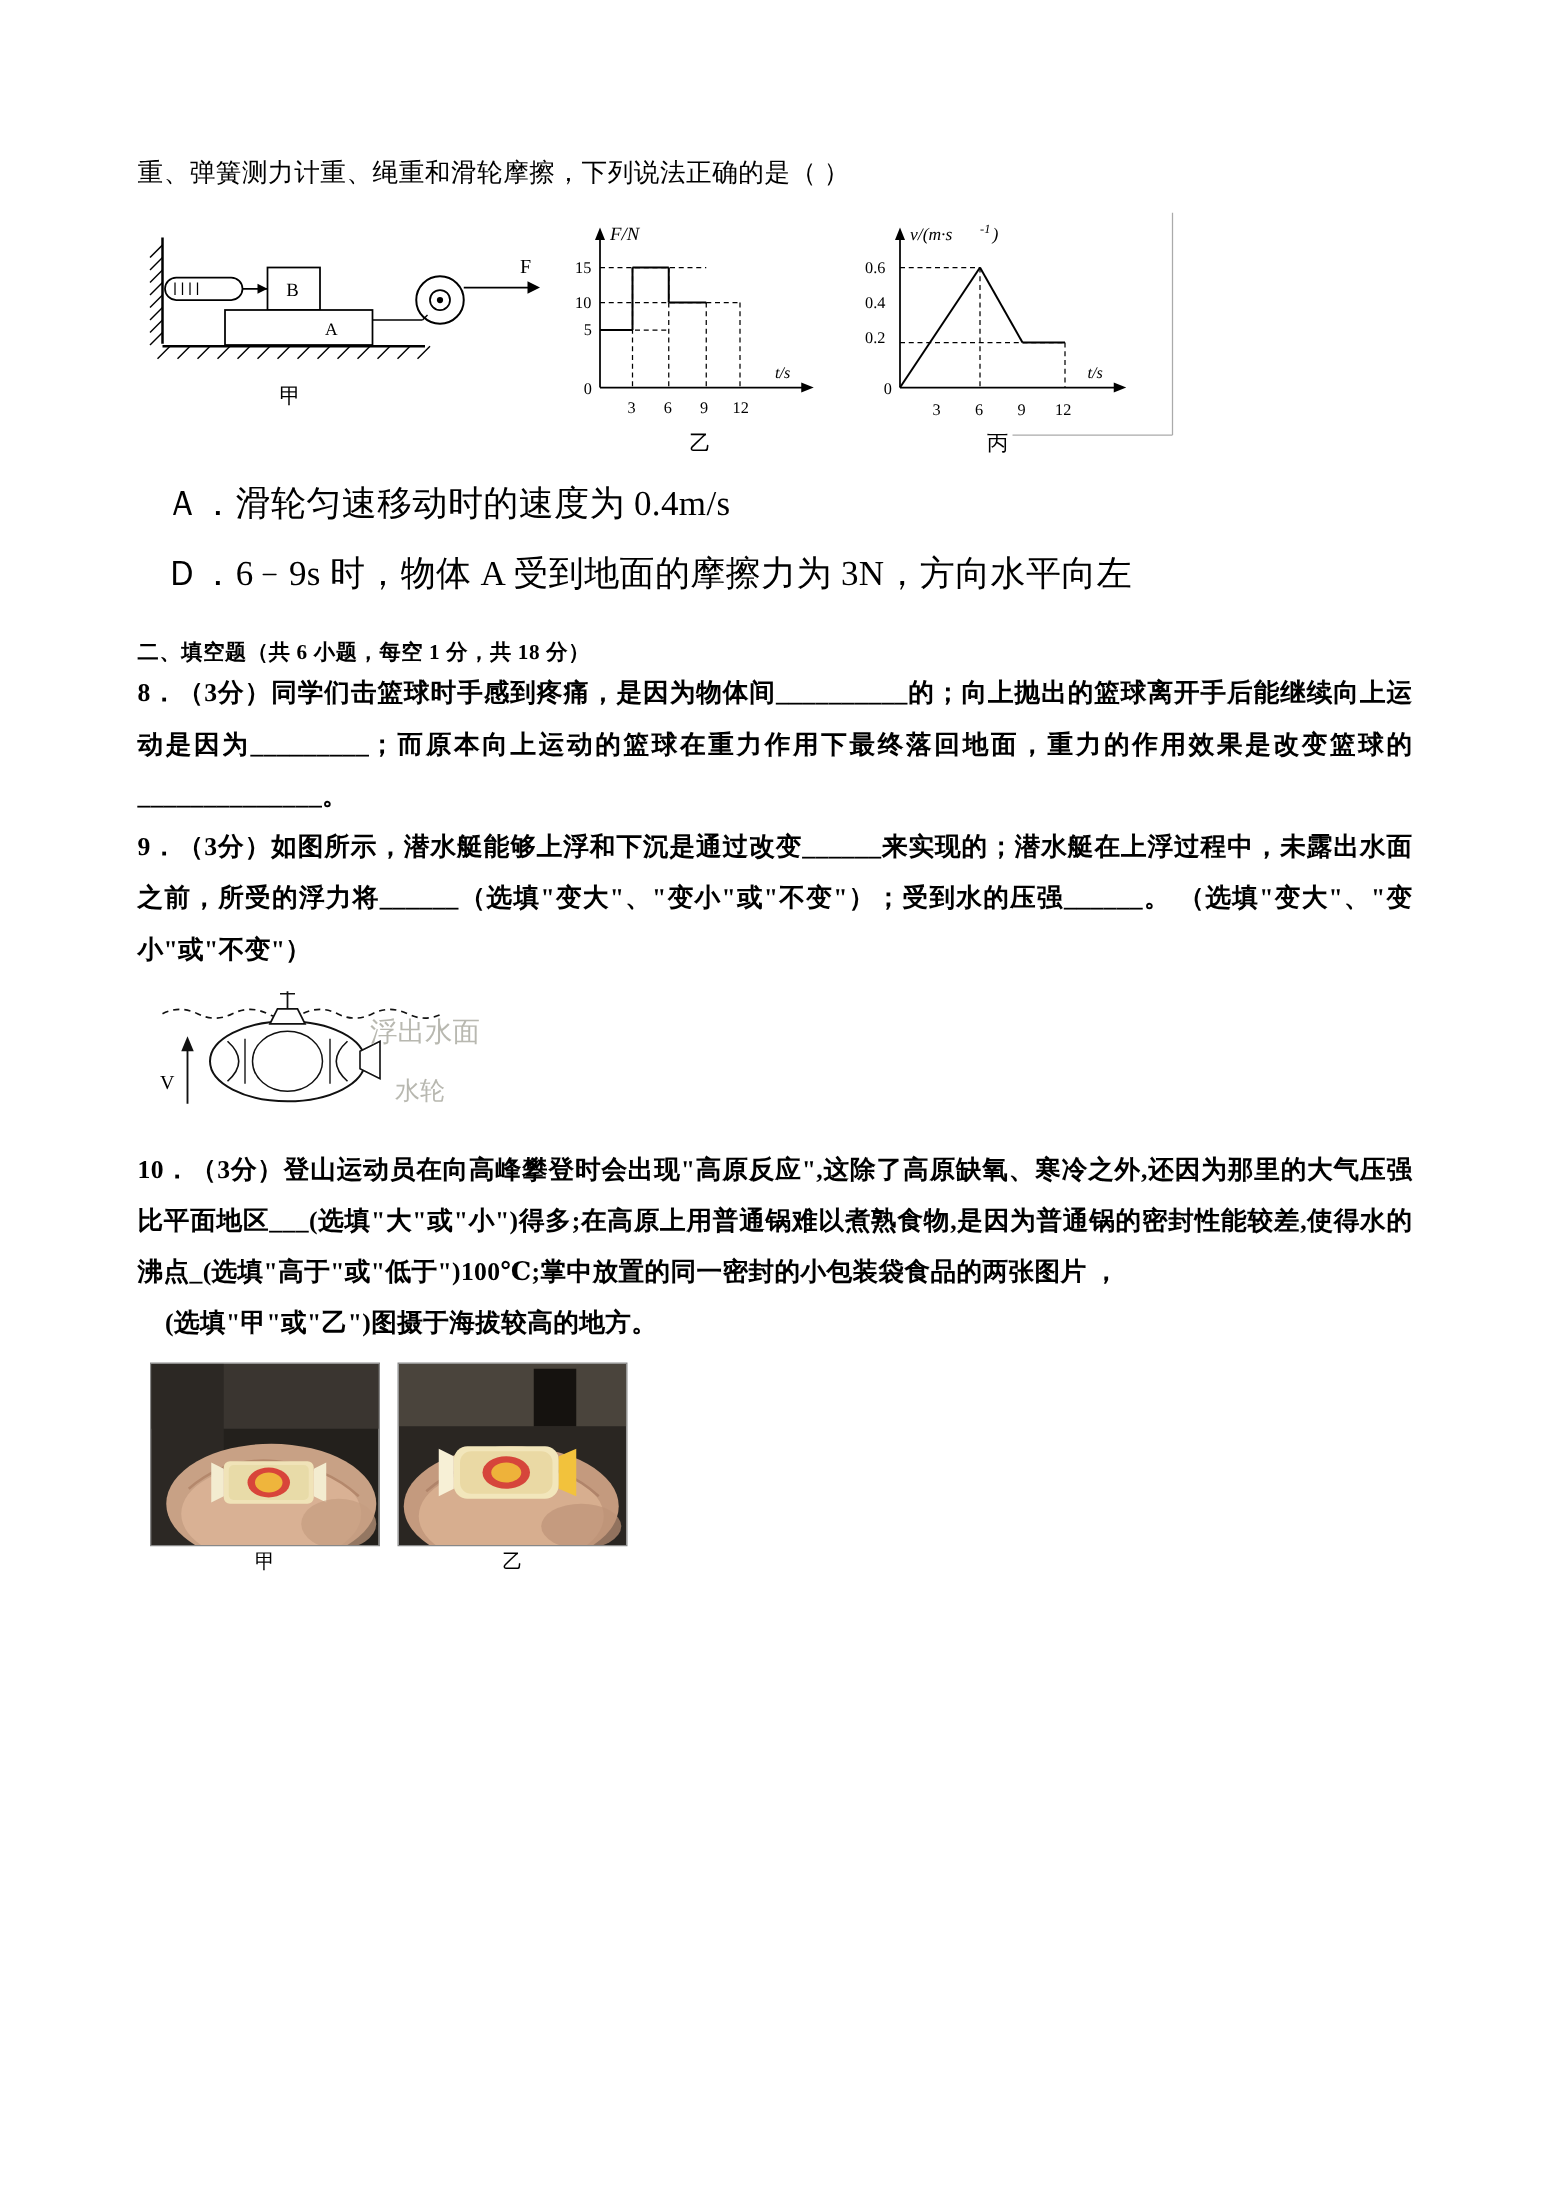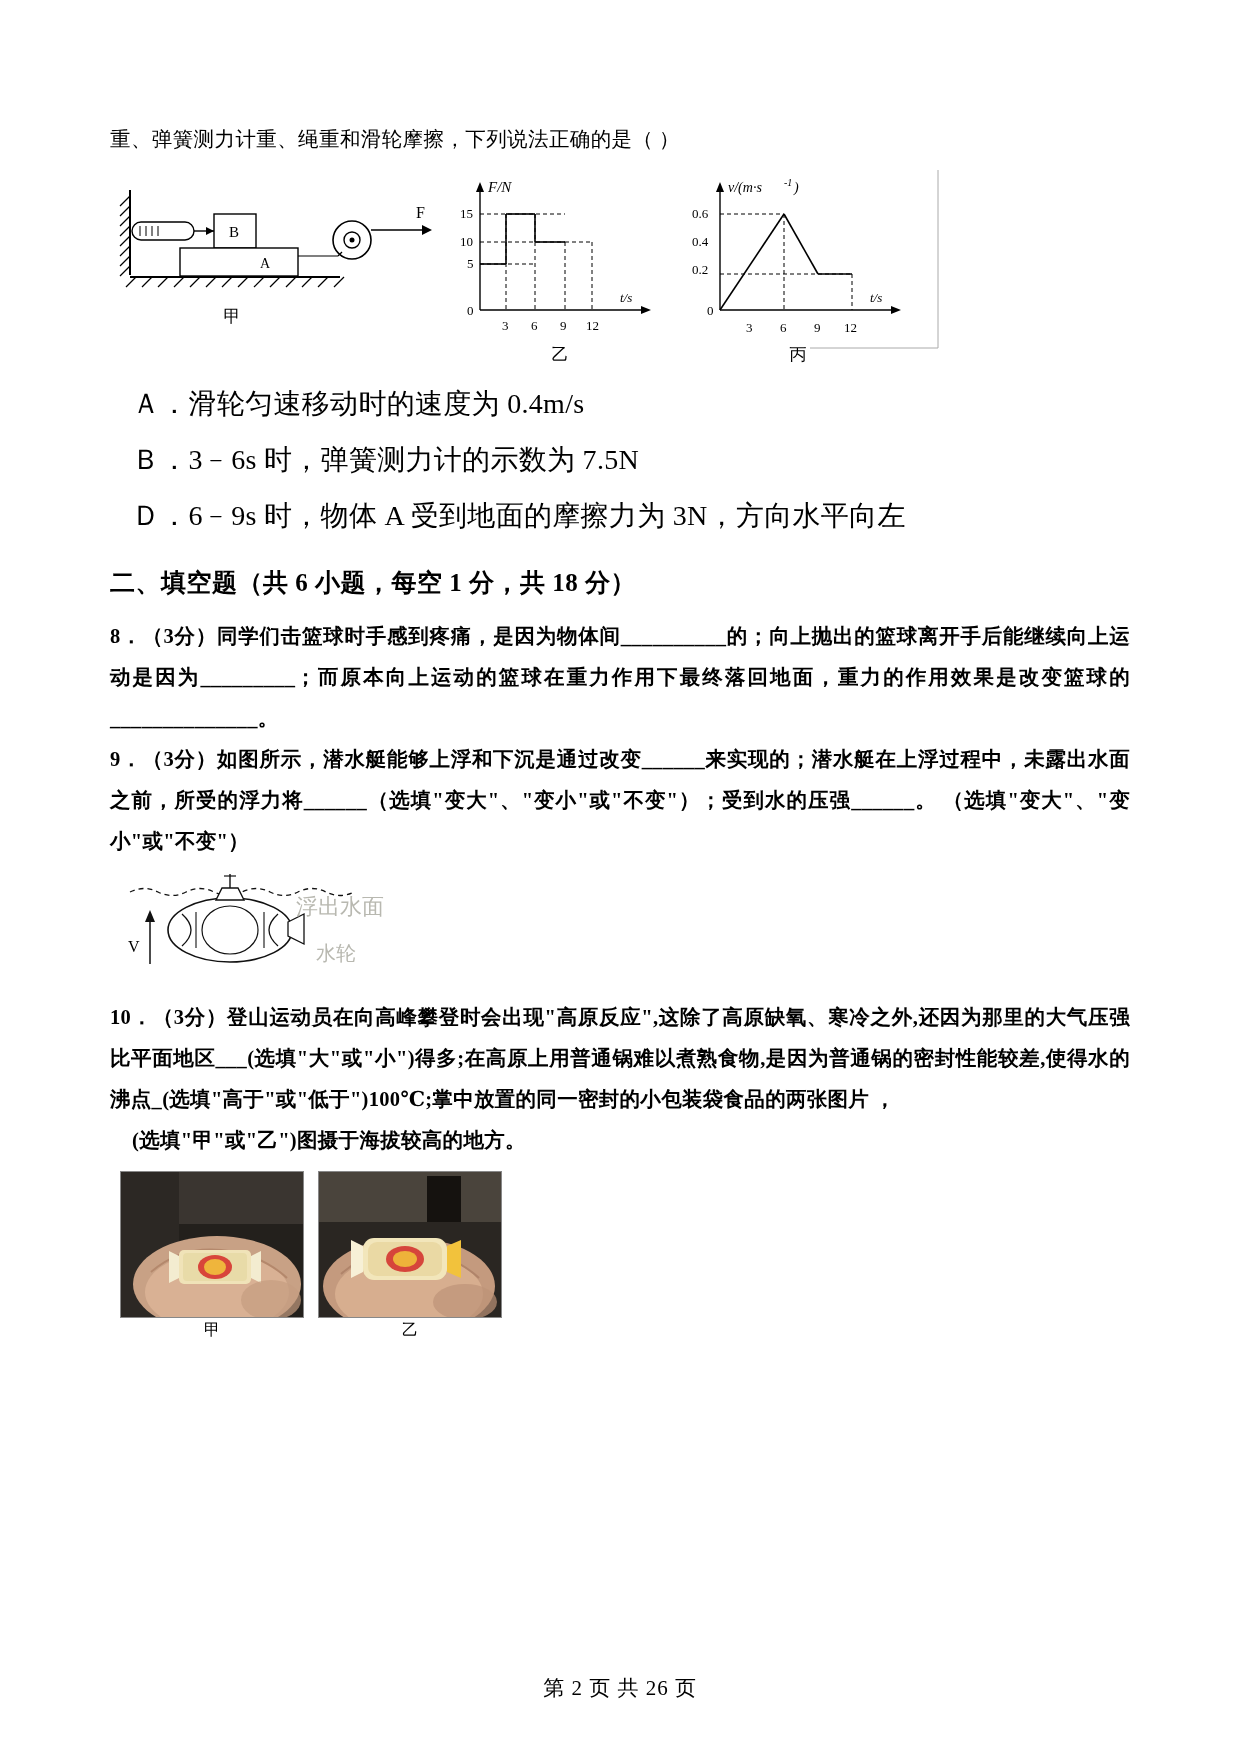--- a/index.html
+++ b/index.html
@@ -27,24 +27,24 @@
     line-height: 1.95;
     letter-spacing: 0.4px;
   }
   .opt {
     font-size: 28px;
     line-height: 2.0;
     padding-left: 22px;
     letter-spacing: 0.3px;
   }
   .section-title {
-    font-size: 25px;
+    font-size: 17px;
     font-weight: bold;
     margin-top: 22px;
-    margin-bottom: 17px;
+    margin-bottom: 2px;
     letter-spacing: 0.5px;
   }
   .para {
     font-size: 20.5px;
     line-height: 2.0;
     letter-spacing: 0.3px;
     text-align: justify;
     font-weight: bold;
   }
   .footer {
@@ -224,21 +224,20 @@
         </g>
         <text x="118" y="190" font-family="Liberation Serif, serif" font-size="17" text-anchor="middle">丙</text>
       </g>
 
       <line x1="828" y1="0" x2="828" y2="178" stroke="#aaa" stroke-width="1"></line>
       <line x1="700" y1="178" x2="828" y2="178" stroke="#aaa" stroke-width="1"></line>
     </svg>
   </div>
 
   <div class="opt">Ａ．滑轮匀速移动时的速度为 0.4m/s</div>
-  <div class="opt">Ｂ．3﹣6s 时，弹簧测力计的示数为 7.5N</div>
   <div class="opt">Ｄ．6﹣9s 时，物体 A 受到地面的摩擦力为 3N，方向水平向左</div>
 
   <div class="section-title">二、填空题（共 6 小题，每空 1 分，共 18 分）</div>
 
   <div class="para">8．（3分）同学们击篮球时手感到疼痛，是因为物体间__________的；向上抛出的篮球离开手后能继续向上运动是因为_________；而原本向上运动的篮球在重力作用下最终落回地面，重力的作用效果是改变篮球的______________。</div>
 
   <div class="para">9．（3分）如图所示，潜水艇能够上浮和下沉是通过改变______来实现的；潜水艇在上浮过程中，未露出水面之前，所受的浮力将______（选填"变大"、"变小"或"不变"）；受到水的压强______。 （选填"变大"、"变小"或"不变"）</div>
 
   <div class="sub-fig">
     <svg width="330" height="115" viewBox="0 0 330 115">
@@ -310,15 +309,14 @@
           <path d="M0,8 l-12,-6 v38 l12,-6 z" fill="#f7f0d6"></path>
           <path d="M84,8 l14,-6 v38 l-14,-6 z" fill="#f2c23c"></path>
         </g>
         <ellipse cx="146" cy="130" rx="32" ry="18" fill="#bd9378" opacity="0.7"></ellipse>
       </svg>
       <div class="photo-cap">乙</div>
     </div>
   </div>
 
 
-  <div class="footer">第 2 页 共 26 页</div>
 
 </div>
 
 </body></html>

